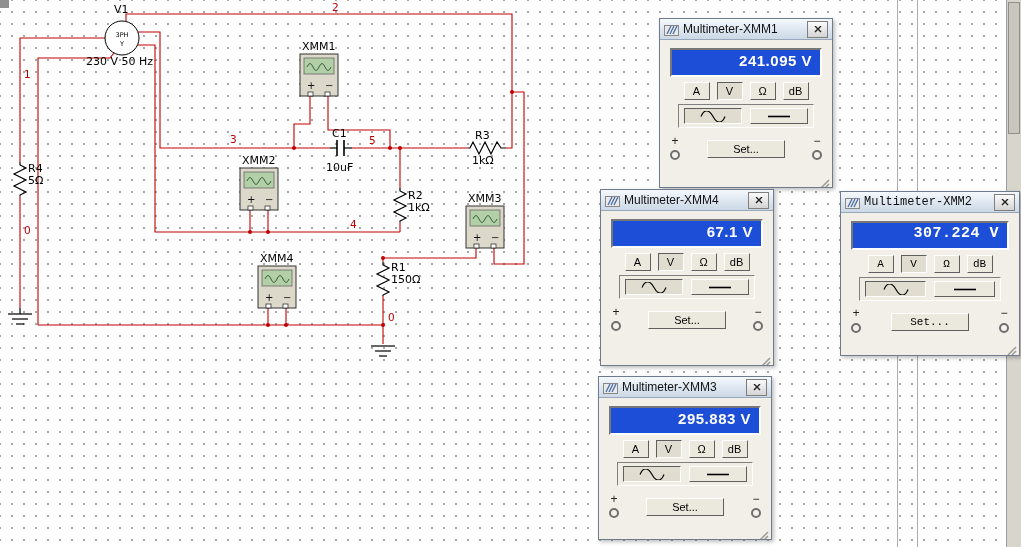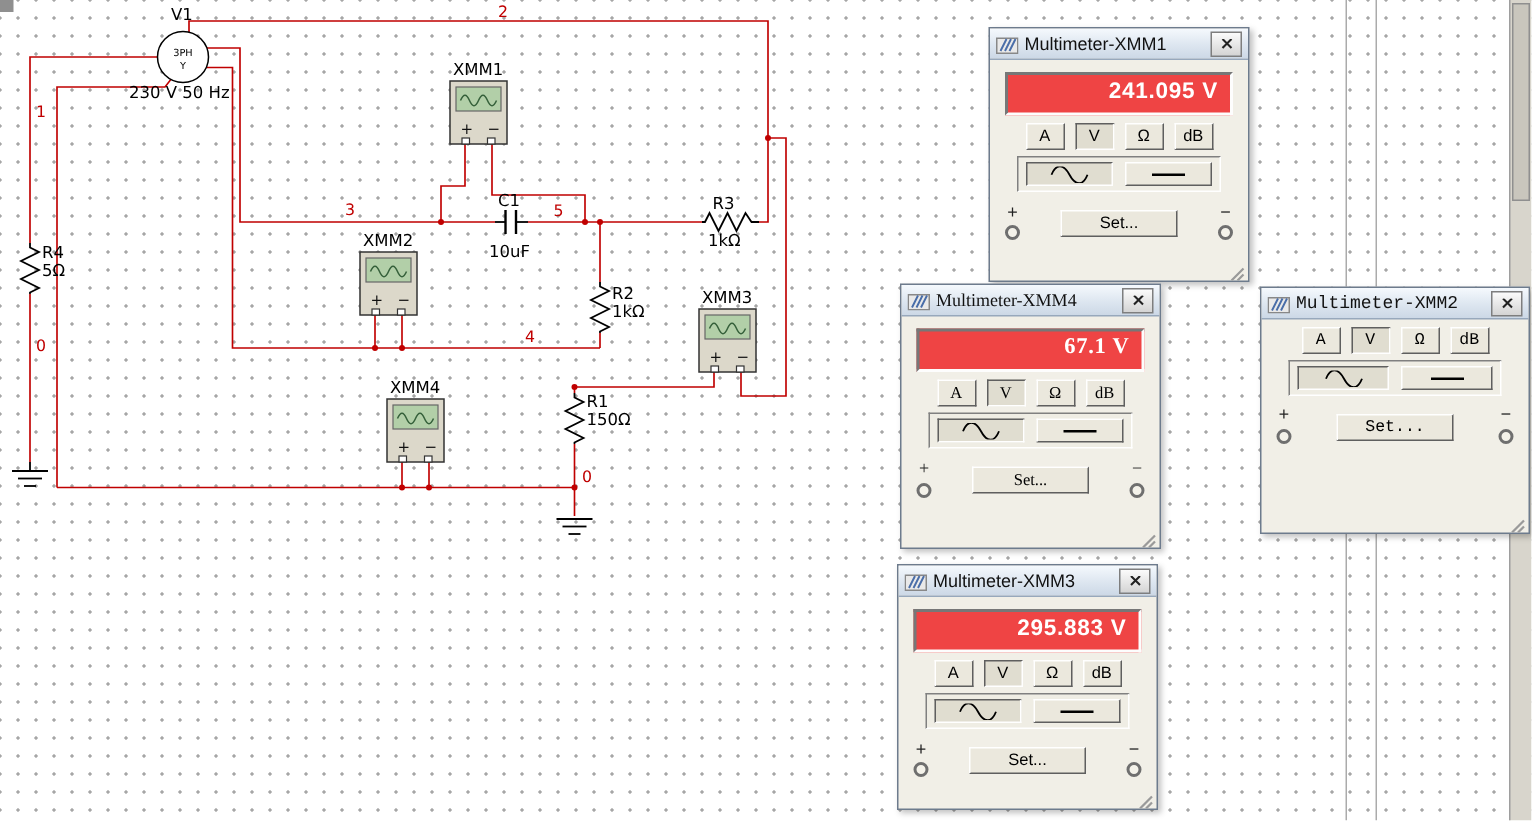--- a/index.html
+++ b/index.html
@@ -21,37 +21,37 @@
   .v-line.b{left:917px;}
   .scrollbar{position:absolute;top:0;bottom:0;right:0;width:14px;background:#d8d5cc;border-left:1px solid #9e9e9e;z-index:4;}
   .scroll-thumb{position:absolute;left:1px;right:1px;top:2px;height:130px;background:#c9c6bd;border:1px solid #8f8f8f;}
 
   
   .mm-window{
     position:absolute;z-index:5;background:#f1efe7;border:1px solid #6d7b8d;
     box-shadow:2px 2px 4px rgba(0,0,0,.25);overflow:hidden;
   }
   .win-xmm1{left:659px;top:18px;width:172px;height:168px;}
-  .win-xmm4{left:600px;top:189px;width:172px;height:175px;font-family:Liberation Serif, serif;}
+  .win-xmm4{left:600px;top:189px;width:172px;height:175px;}
   .win-xmm2{left:840px;top:191px;width:178px;height:163px;font-family:Liberation Mono, monospace;}
   .win-xmm3{left:598px;top:376px;width:172px;height:162px;}
 
   .titlebar{
     height:20px;display:flex;align-items:center;gap:4px;padding:0 4px;
     background:linear-gradient(180deg,#f5f9fd 0%,#dde6f0 55%,#ccd8e6 100%);
     border-bottom:1px solid #97a8bc;
   }
   .win-icon{width:15px;height:13px;flex:0 0 auto;}
   .title{flex:1;font-size:12px;color:#111;white-space:nowrap;overflow:hidden;}
   .close-btn{
     width:19px;height:15px;flex:0 0 auto;display:flex;align-items:center;justify-content:center;
     background:linear-gradient(#fbfbfb,#d4d4d4);border:1px solid #7e7e7e;
   }
   .display{
-    margin:8px 10px 4px;height:25px;line-height:21px;background:#ef4444;color:#fff;
+    margin:8px 10px 4px;height:25px;line-height:21px;background:#1d4ed8;color:#fff;
     font-size:15px;font-weight:bold;text-align:right;padding-right:8px;
     border:2px solid;border-color:#777 #fdfdfd #fdfdfd #777;letter-spacing:.5px;padding-left:12px;
   }
   button{font-family:inherit;cursor:default;padding:0;}
   .raised{background:#ebe8dd;border:1px solid;border-color:#ffffff #5f5f5f #5f5f5f #ffffff;}
   .pressed{background:#e0ddd0;border:1px solid;border-color:#5f5f5f #ffffff #ffffff #5f5f5f;}
   .btn-row{display:flex;justify-content:center;gap:7px;margin:5px 0 4px;}
   .mm-btn{width:26px;height:18px;font-size:11px;color:#000;}
   .wave-panel{
     margin:0 18px;padding:3px 5px;border:1px solid;border-color:#808080 #ffffff #ffffff #808080;
@@ -317,20 +317,21 @@
         <rect x="0.5" y="2.5" width="14" height="10" fill="#e9e9e9" stroke="#888"></rect>
         <path d="M3,11 L7,3 M6,11 L10,3 M9,11 L13,3" stroke="#4a6ea9" stroke-width="1.3" fill="none"></path>
       </svg>
     <span class="title">Multimeter-XMM2</span>
     <span class="close-btn">
         <svg width="8" height="7" viewBox="0 0 8 7">
           <path d="M1,0 L7,6 M7,0 L1,6" stroke="#222" stroke-width="1.4"></path>
         </svg>
       </span>
   </div>
+  <div class="display">307.224 V</div>
   <div class="btn-row">
     <button class="mm-btn raised">A</button>
     <button class="mm-btn pressed">V</button>
     <button class="mm-btn raised">Ω</button>
     <button class="mm-btn raised">dB</button>
   </div>
   <div class="wave-panel">
     <button class="wave-btn pressed">
         <svg width="26" height="11" viewBox="0 0 26 11">
           <path d="M1,5.5 C4,-2 9,-2 13,5.5 C17,13 22,13 25,5.5" stroke="#000" fill="none" stroke-width="1.2"></path>

